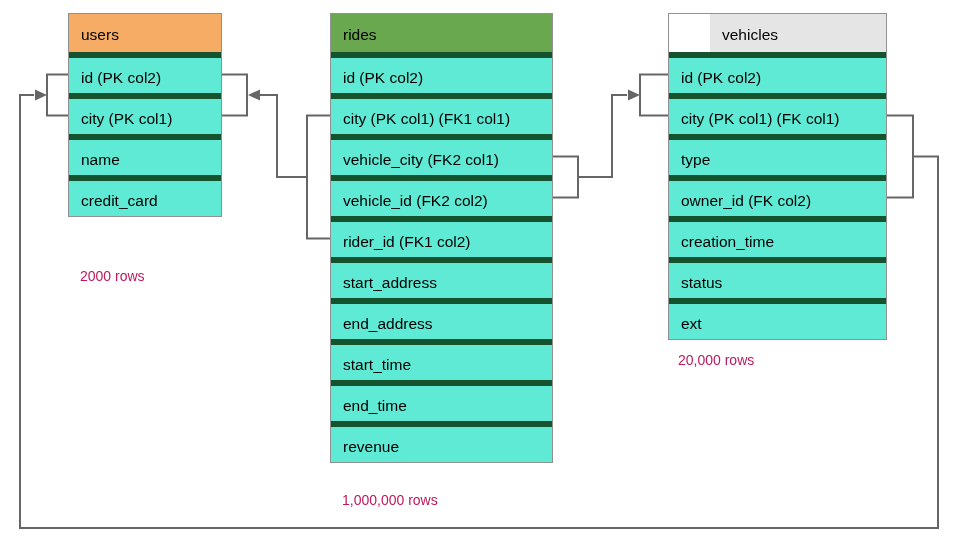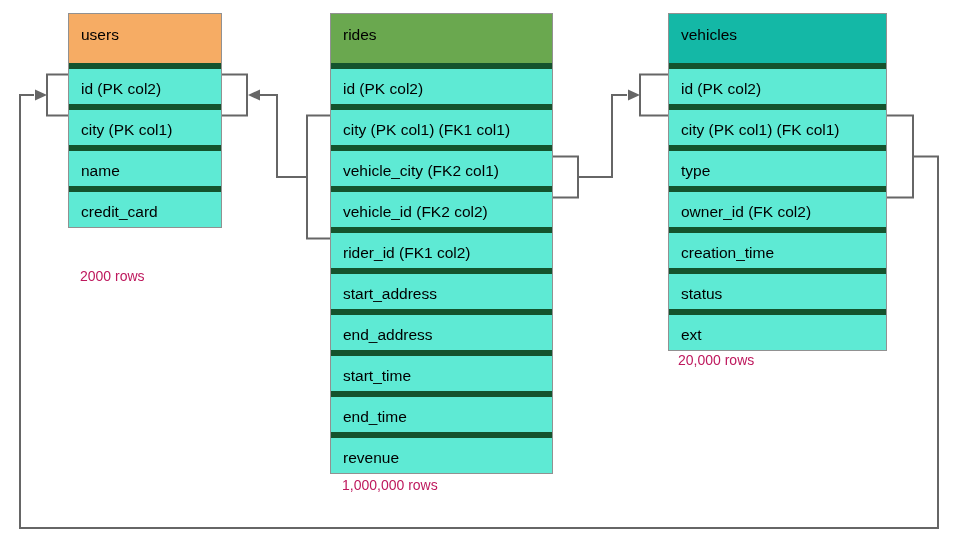--- a/index.html
+++ b/index.html
@@ -31,21 +31,21 @@
   }
   .db-table {
     position: absolute;
     box-sizing: border-box;
     border: 1px solid #919191;
     background: #ffffff;
     color: #000000;
   }
   .thead {
     box-sizing: border-box;
-    height: 49px;
+    height: 38px;
     line-height: 41px;
     padding-left: 12px;
     font-size: 15.5px;
     color: #000000;
     white-space: nowrap;
     overflow: hidden;
   }
   .trow {
     box-sizing: border-box;
     height: 41px;
@@ -55,29 +55,29 @@
     border-top: 6px solid #14532d;
     background: #5eead4;
     white-space: nowrap;
     overflow: hidden;
   }
   .t-users    { left: 68px;  top: 13px; width: 154px; }
   .t-rides    { left: 330px; top: 13px; width: 223px; }
   .t-vehicles { left: 668px; top: 13px; width: 219px; }
   .h-users    { background: #F6AC64; }
   .h-rides    { background: #6AA84F; }
-  .h-vehicles { background: #14b8a6; }
+  .h-vehicles { background: #e5e5e5; margin-left: 41px; }
   .row-count {
     position: absolute;
     font-size: 14px;
     color: #be185d;
     white-space: nowrap;
   }
   .rc-users    { left: 80px;  top: 268px; }
-  .rc-rides    { left: 342px; top: 477px; text-align: center; }
+  .rc-rides    { left: 342px; top: 492px; text-align: center; }
   .rc-vehicles { left: 678px; top: 352px; }
 </style>
 </head>
 <body>
 
 <div class="canvas">
 
   <svg class="connectors" viewBox="0 0 960 540">
 
     <g>

